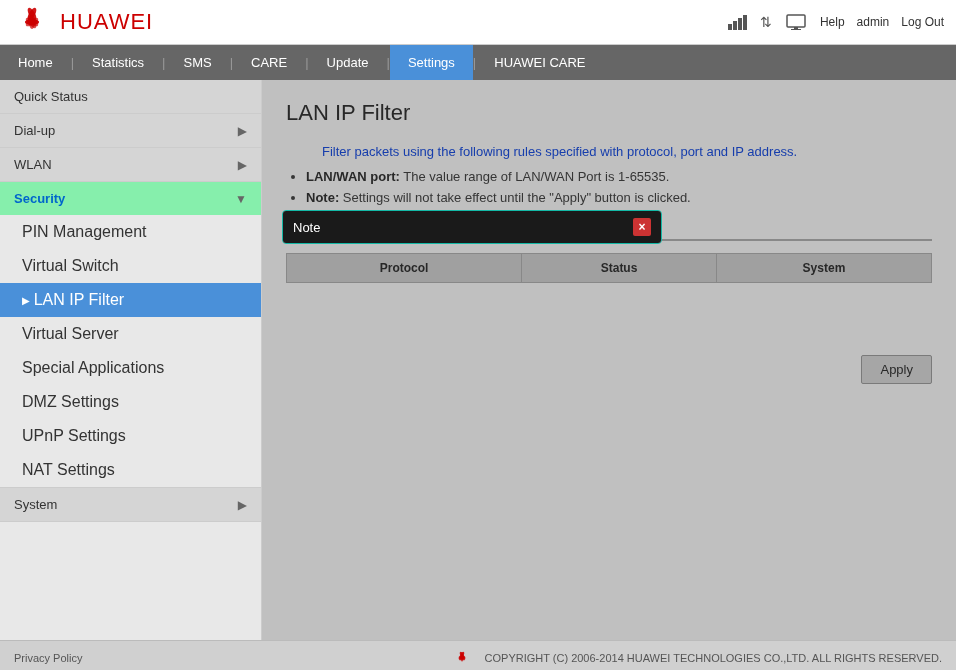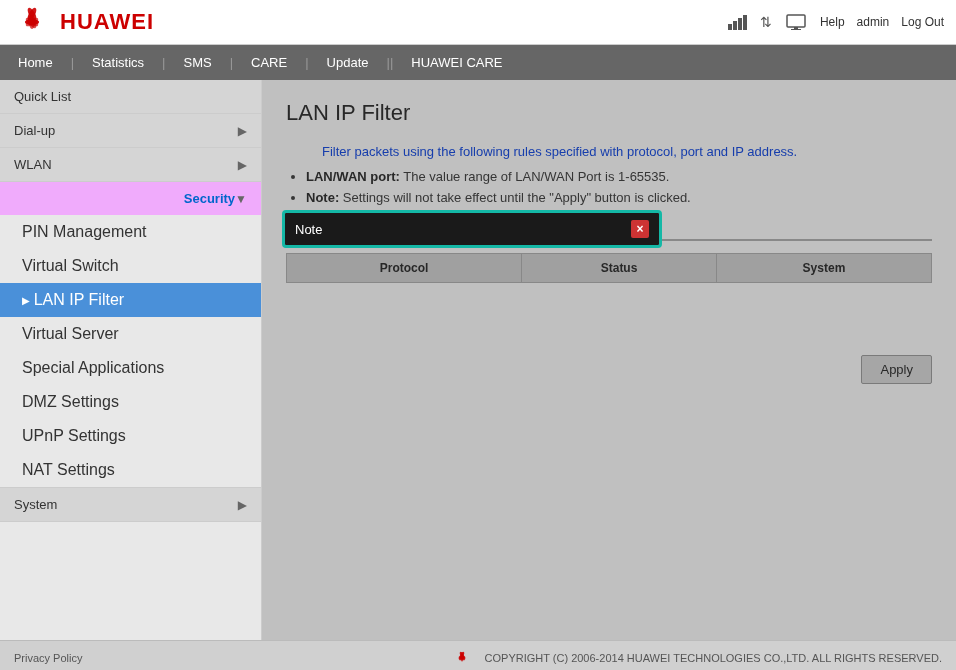--- a/index.html
+++ b/index.html
@@ -9,21 +9,21 @@
     .top-bar {
       background: #fff;
       display: flex;
       align-items: center;
       justify-content: space-between;
       padding: 6px 12px;
       border-bottom: 1px solid #ccc;
     }
     .logo { display: flex; align-items: center; gap: 8px; }
     .logo-icon { width: 40px; height: 32px; }
-    .logo-text { font-size: 22px; font-weight: bold; color: #cc0000; letter-spacing: 1px; }
+    .logo-text { font-size: 22px; font-weight: normal; color: #cc0000; letter-spacing: 1px; }
     .top-right { display: flex; align-items: center; gap: 12px; font-size: 12px; color: #333; }
     .top-right a { color: #333; text-decoration: none; }
 
     
     .nav-bar {
       background: #666;
       display: flex;
       align-items: stretch;
     }
     .nav-item {
@@ -145,21 +145,21 @@
       top: 0; left: 0; right: 0; bottom: 0;
       background: rgba(0,0,0,0.2);
       display: flex;
       align-items: flex-start;
       justify-content: flex-start;
       padding-top: 130px;
       padding-left: 0px;
     }
     .modal {
       background: #1a1a1a;
-      border: 3px solid #14b8a6;
+      border: 1px solid #14b8a6;
       border-radius: 4px;
       width: 380px;
       margin-left: 20px;
       overflow: hidden;
     }
     .modal-header {
       background: #1a1a1a;
       display: flex;
       align-items: center;
       justify-content: space-between;
@@ -255,46 +255,47 @@
   <a class="nav-item">Home</a>
   <span class="nav-separator">|</span>
   <a class="nav-item">Statistics</a>
   <span class="nav-separator">|</span>
   <a class="nav-item">SMS</a>
   <span class="nav-separator">|</span>
   <a class="nav-item">CARE</a>
   <span class="nav-separator">|</span>
   <a class="nav-item">Update</a>
   <span class="nav-separator">|</span>
+  <a class="nav-item active">Settings</a>
   <span class="nav-separator">|</span>
   <a class="nav-item">HUAWEI CARE</a>
 </nav>
 
 <div class="main-layout">
 
   <div class="sidebar">
     <div class="sidebar-section">
       <div class="sidebar-section-header">
-        <span>Quick List</span>
+        <span>Quick Status</span>
       </div>
     </div>
     <div class="sidebar-section">
       <div class="sidebar-section-header">
         <span>Dial-up</span>
         <span class="arrow">▶</span>
       </div>
     </div>
     <div class="sidebar-section">
       <div class="sidebar-section-header">
         <span>WLAN</span>
         <span class="arrow">▶</span>
       </div>
     </div>
     <div class="sidebar-section">
-      <div class="sidebar-section-header" style="background:#f0abfc;justify-content:flex-end;">
+      <div class="sidebar-section-header" style="background:#86efac;">
         <span style="color:#0066cc; font-weight:bold;">Security</span>
         <span class="arrow">▼</span>
       </div>
       <div>
         <div class="sidebar-item">PIN Management</div>
         <div class="sidebar-item">Virtual Switch</div>
         <div class="sidebar-item active">LAN IP Filter</div>
         <div class="sidebar-item">Virtual Server</div>
         <div class="sidebar-item">Special Applications</div>
         <div class="sidebar-item">DMZ Settings</div>

